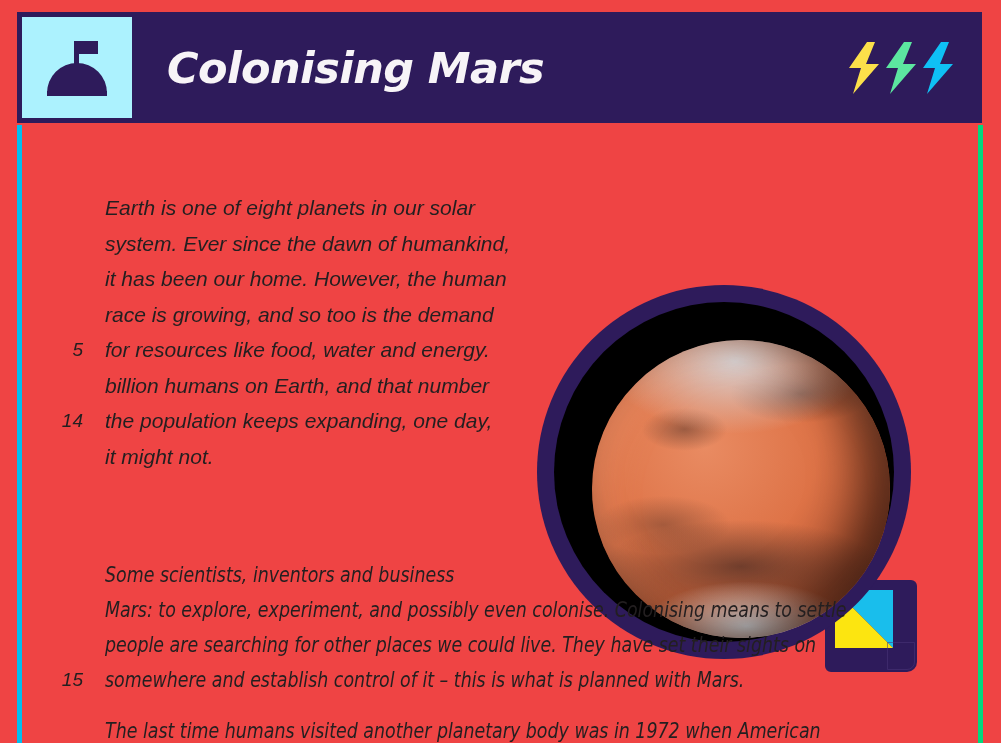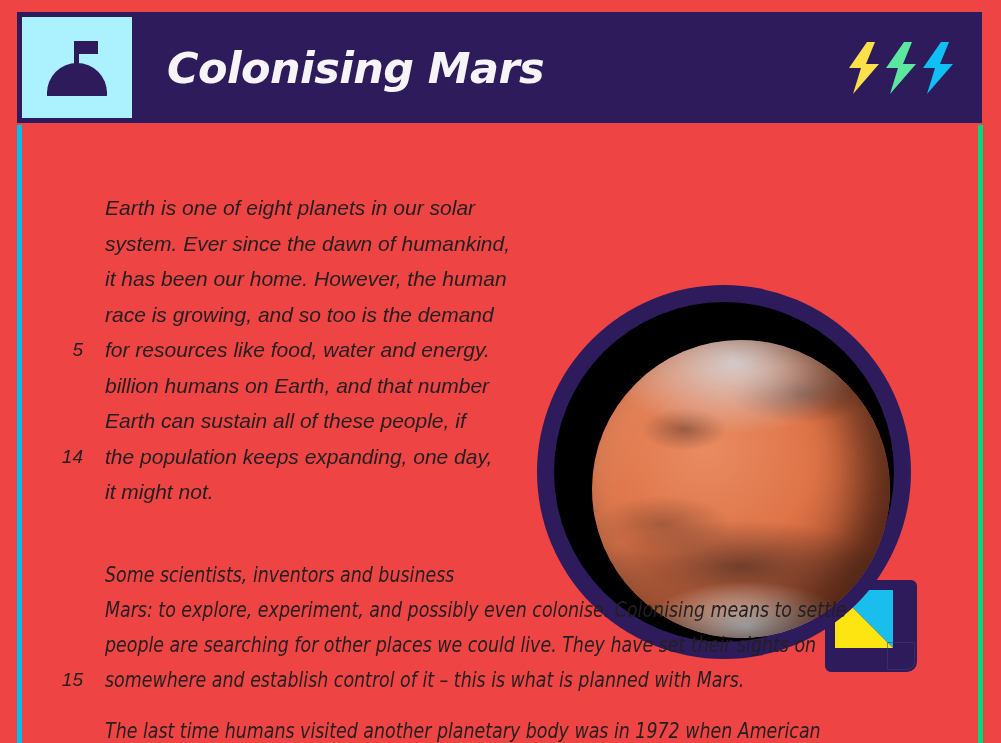--- a/index.html
+++ b/index.html
@@ -329,24 +329,20 @@
       </div>
       <div class="line">
         <span class="lineno">5</span>
         <span class="txt">for resources like food, water and energy.</span>
       </div>
       <div class="line">
         <span class="lineno"></span>
         <span class="txt">billion humans on Earth, and that number</span>
       </div>
       <div class="line">
-        <span class="lineno"></span>
-        <span class="txt">Earth can sustain all of these people, if</span>
-      </div>
-      <div class="line">
         <span class="lineno">14</span>
         <span class="txt">the population keeps expanding, one day,</span>
       </div>
       <div class="line">
         <span class="lineno"></span>
         <span class="txt">it might not.</span>
       </div>
     </div>
 
     <div class="para" id="para2">

